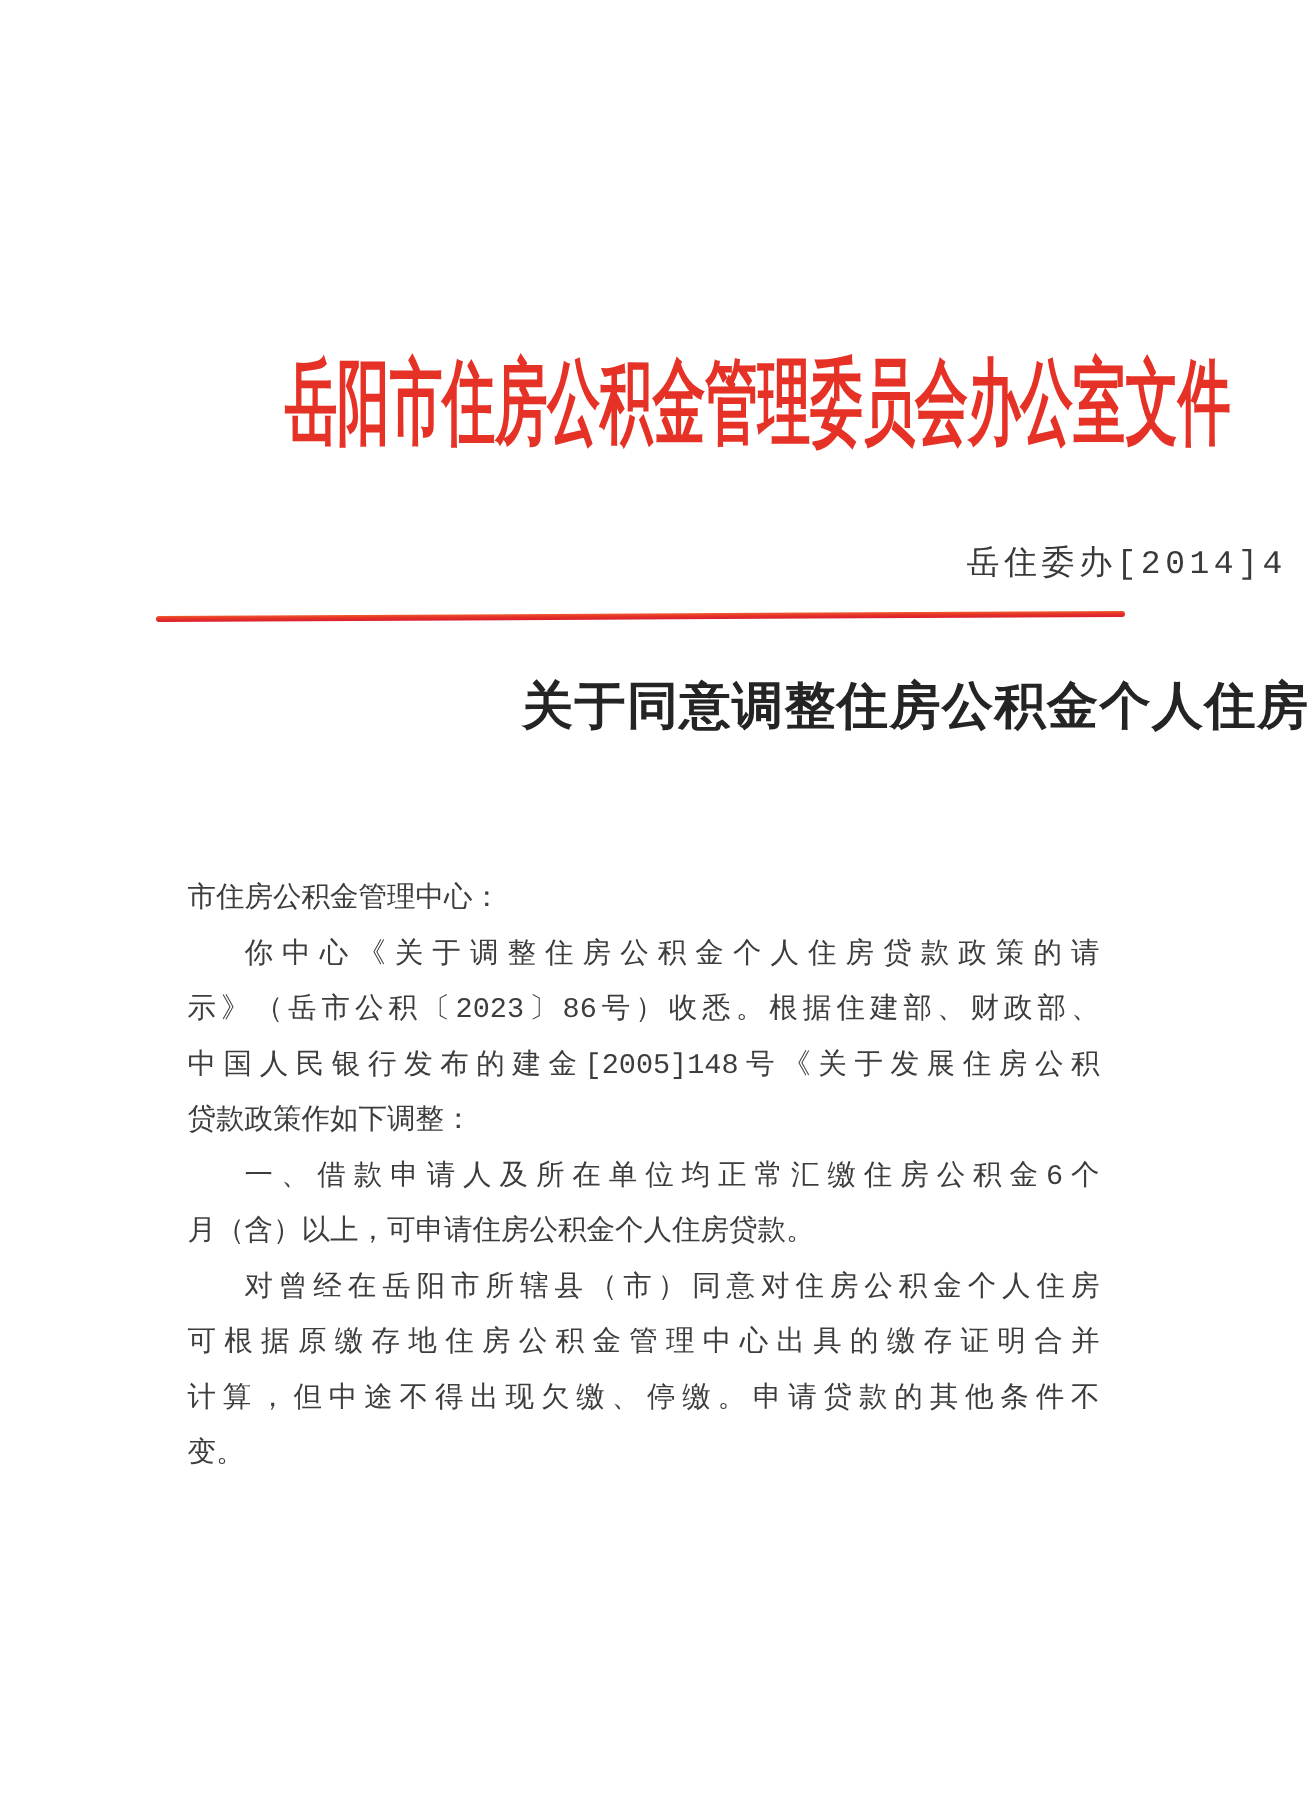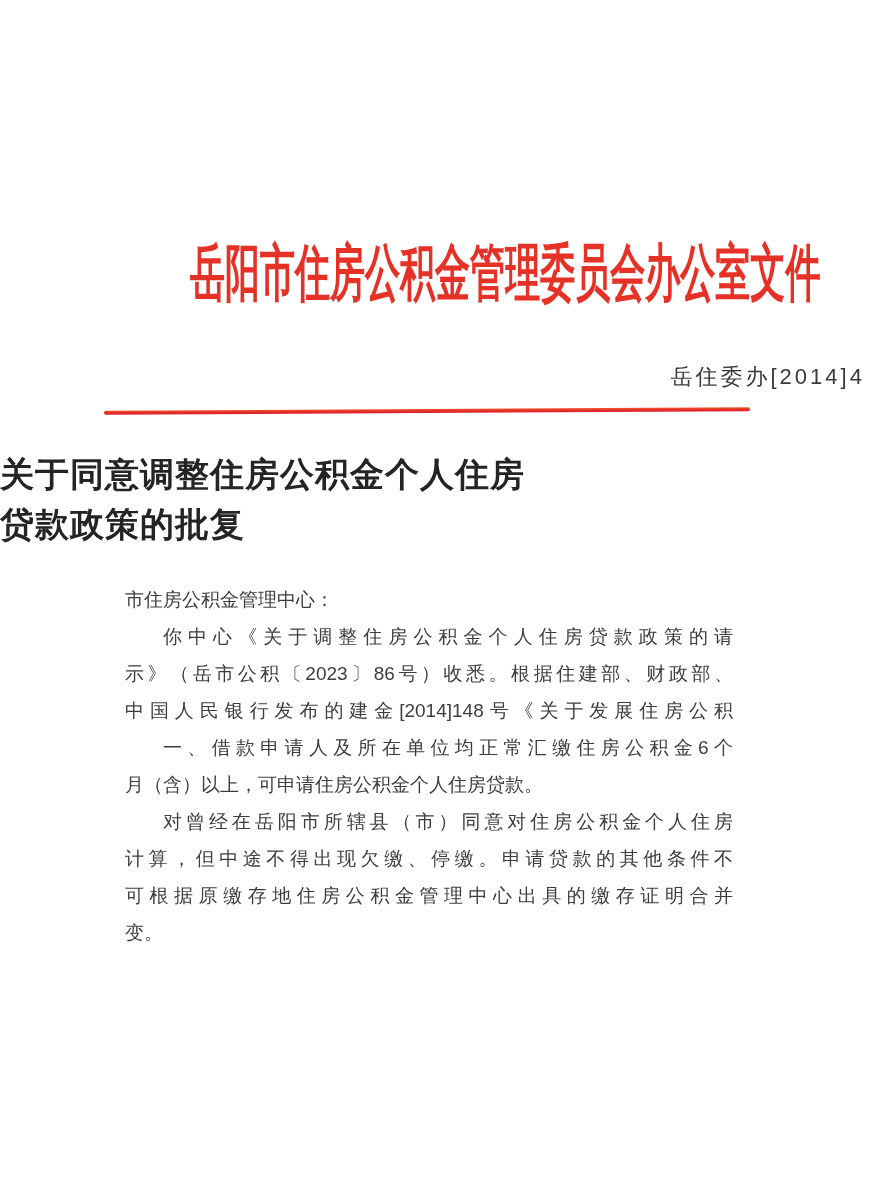--- a/index.html
+++ b/index.html
@@ -9,21 +9,21 @@
     --page-bg: #ffffff;
   }
   * { margin: 0; padding: 0; box-sizing: border-box; }
   html, body { background: #ffffff; }
   .page {
     position: relative;
     width: 873px;
     height: 1200px;
     background: var(--page-bg);
     overflow: hidden;
-    font-family: Liberation Sans, sans-serif;
+    font-family: Liberation Mono, monospace;
     padding-left: 13px;
   }
   .org-title {
     position: absolute;
     top: 238px;
     left: 0;
     width: 873px;
     text-align: center;
     font-size: 62px;
     line-height: 70px;
@@ -54,21 +54,21 @@
     height: 4px;
     background: linear-gradient(to bottom, #ef5a30 0%, var(--accent-red) 45%, #d91f30 100%);
     transform: rotate(-0.3deg);
     border-radius: 2px;
   }
   .doc-title {
     position: absolute;
     top: 449px;
     left: 0;
     width: 873px;
-    text-align: left;
+    text-align: right;
     font-size: 34px;
     line-height: 50px;
     font-weight: bold;
     color: var(--title-text);
     letter-spacing: 1px;
   }
   .doc-body {
     position: absolute;
     top: 581px;
     left: 125px;
@@ -94,29 +94,29 @@
 <div class="page">
 
   <div class="org-title">岳阳市住房公积金管理委员会办公室文件</div>
 
   <div class="doc-number">岳住委办[2014]4 号</div>
 
   <div class="red-divider"></div>
 
   <div class="doc-title">
     <div>关于同意调整住房公积金个人住房</div>
-    <div>贷款政策的批复</div>
   </div>
 
   <div class="doc-body">
     <div class="body-line end">市住房公积金管理中心：</div>
     <div class="body-line indent">你中心《关于调整住房公积金个人住房贷款政策的请</div>
     <div class="body-line">示》（岳市公积〔2023〕86号）收悉。根据住建部、财政部、</div>
-    <div class="body-line">中国人民银行发布的建金[2014]148号《关于发展住房公积</div>
+    <div class="body-line">中国人民银行发布的建金[2005]148号《关于发展住房公积</div>
+    <div class="body-line end">贷款政策作如下调整：</div>
     <div class="body-line indent">一、借款申请人及所在单位均正常汇缴住房公积金6个</div>
     <div class="body-line end">月（含）以上，可申请住房公积金个人住房贷款。</div>
     <div class="body-line indent">对曾经在岳阳市所辖县（市）同意对住房公积金个人住房</div>
+    <div class="body-line">可根据原缴存地住房公积金管理中心出具的缴存证明合并</div>
     <div class="body-line">计算，但中途不得出现欠缴、停缴。申请贷款的其他条件不</div>
-    <div class="body-line">可根据原缴存地住房公积金管理中心出具的缴存证明合并</div>
     <div class="body-line end">变。</div>
   </div>
 
 </div>
 
 </body></html>

